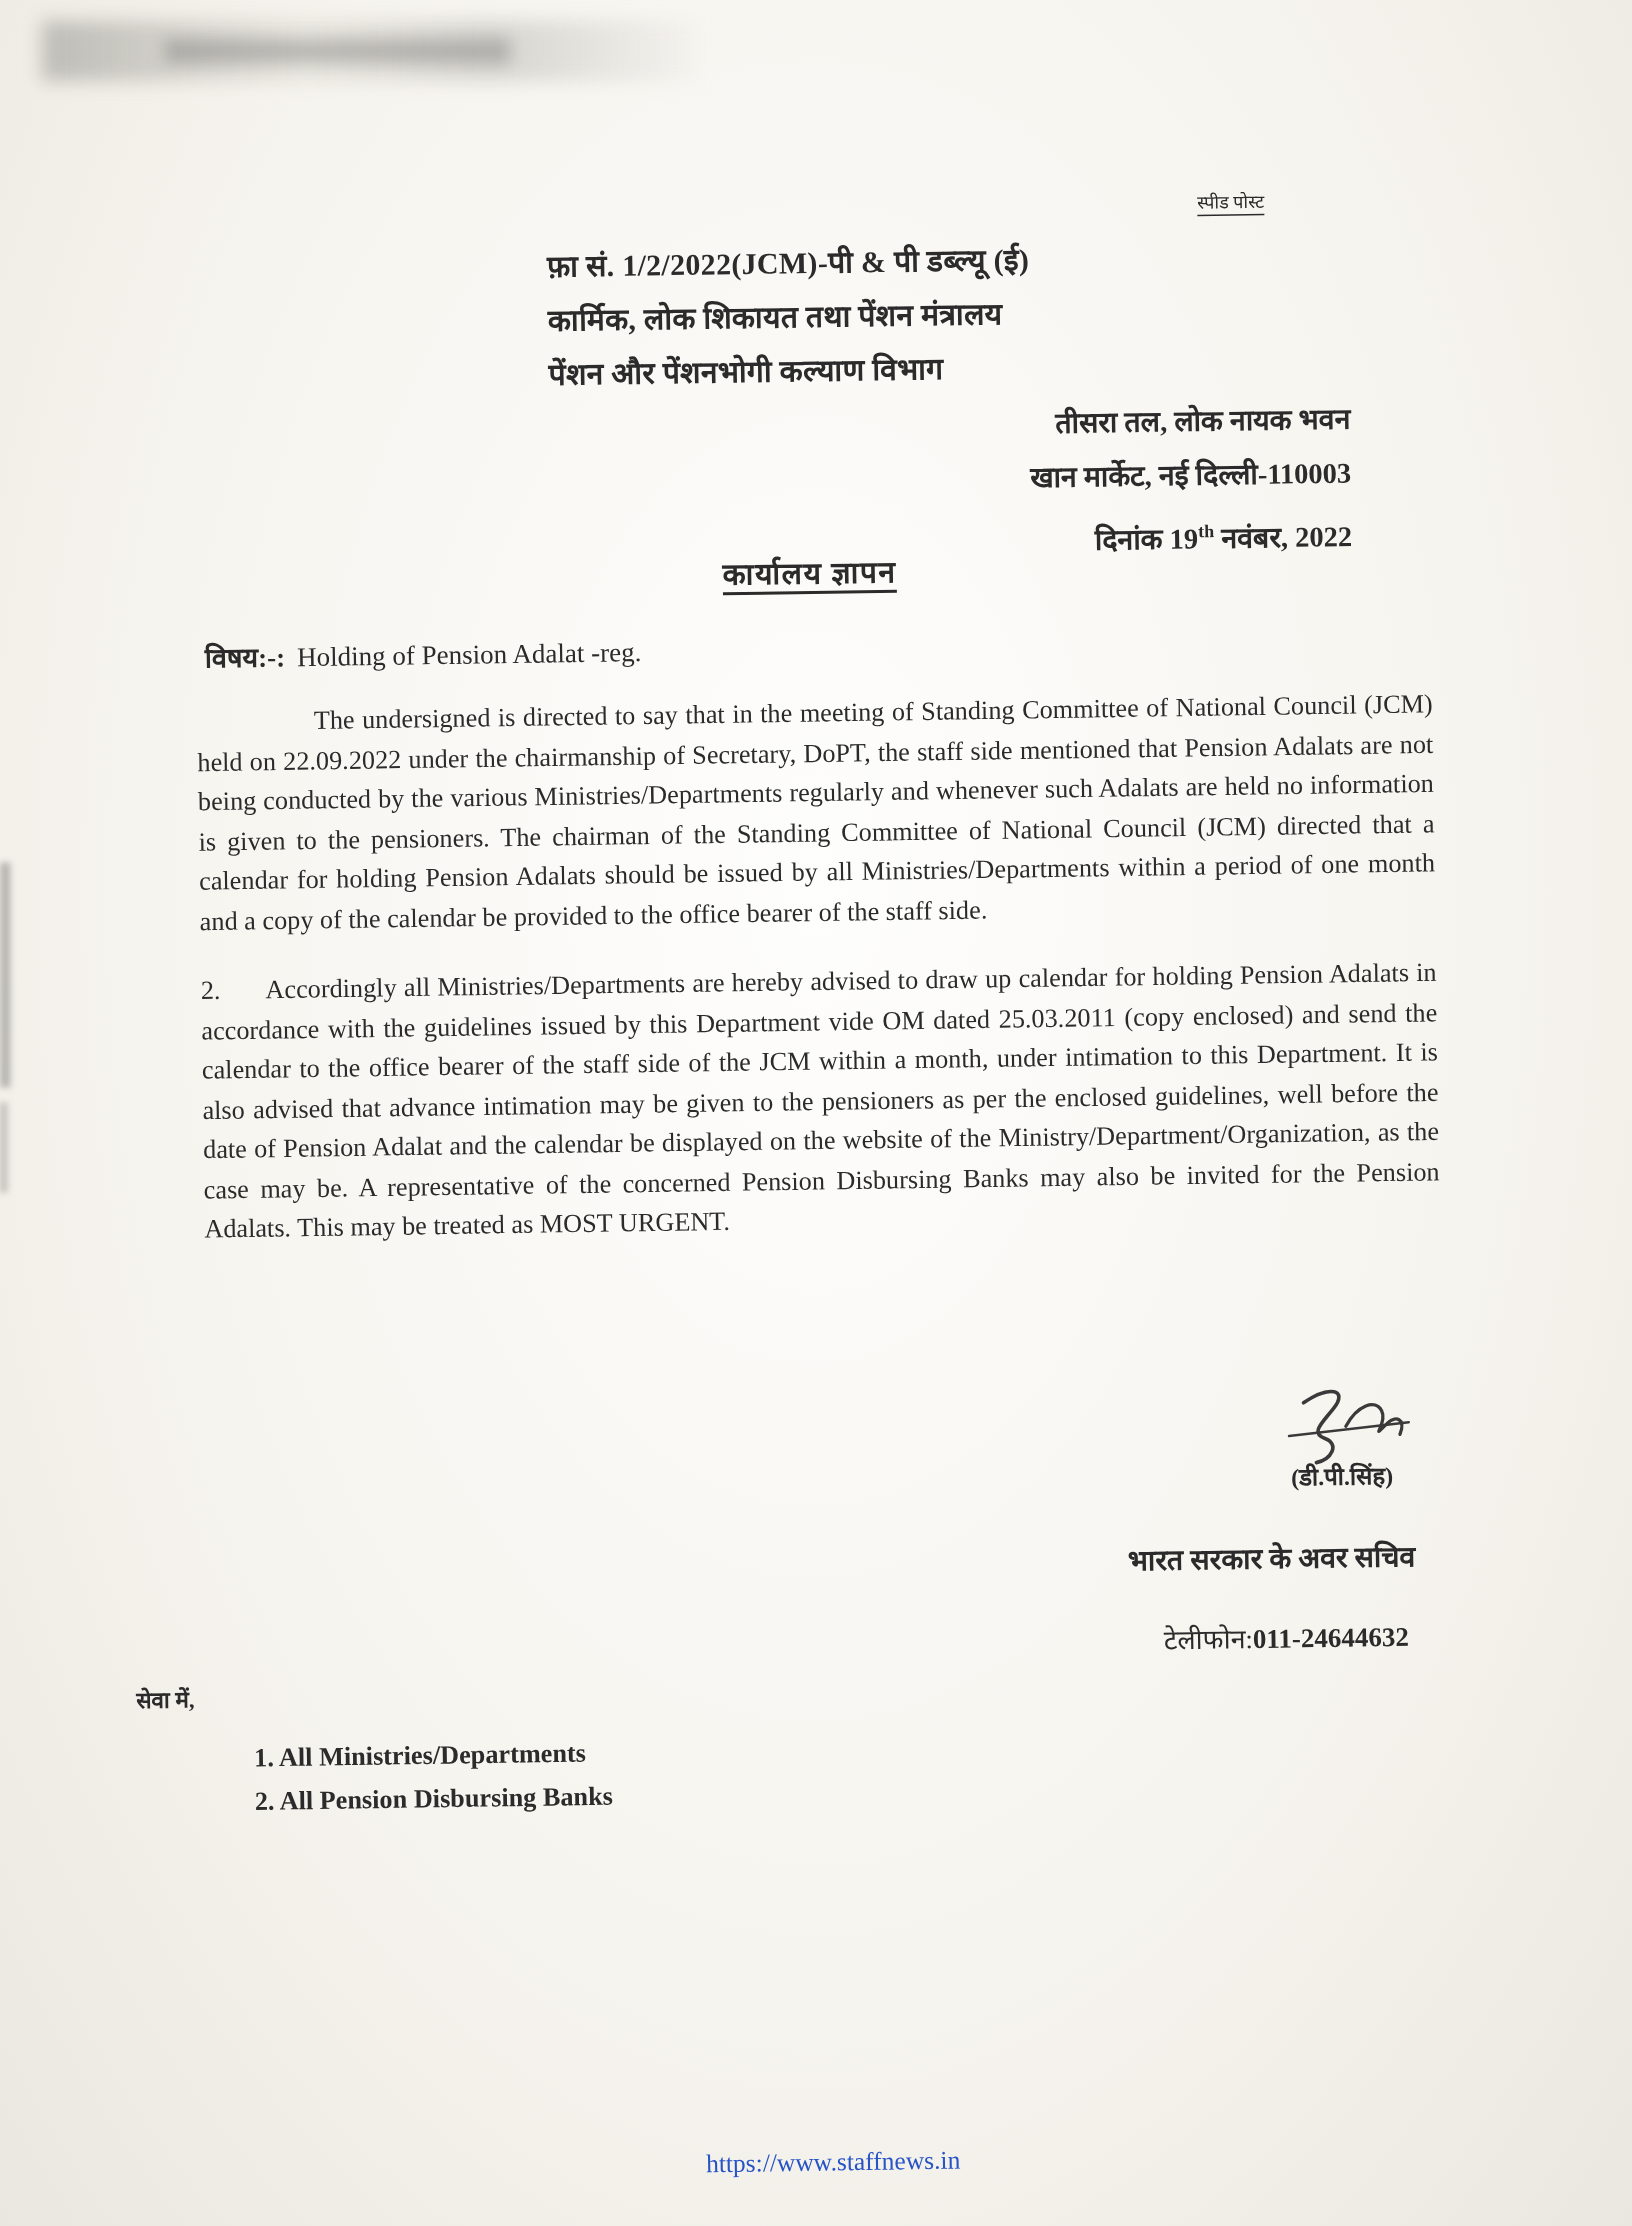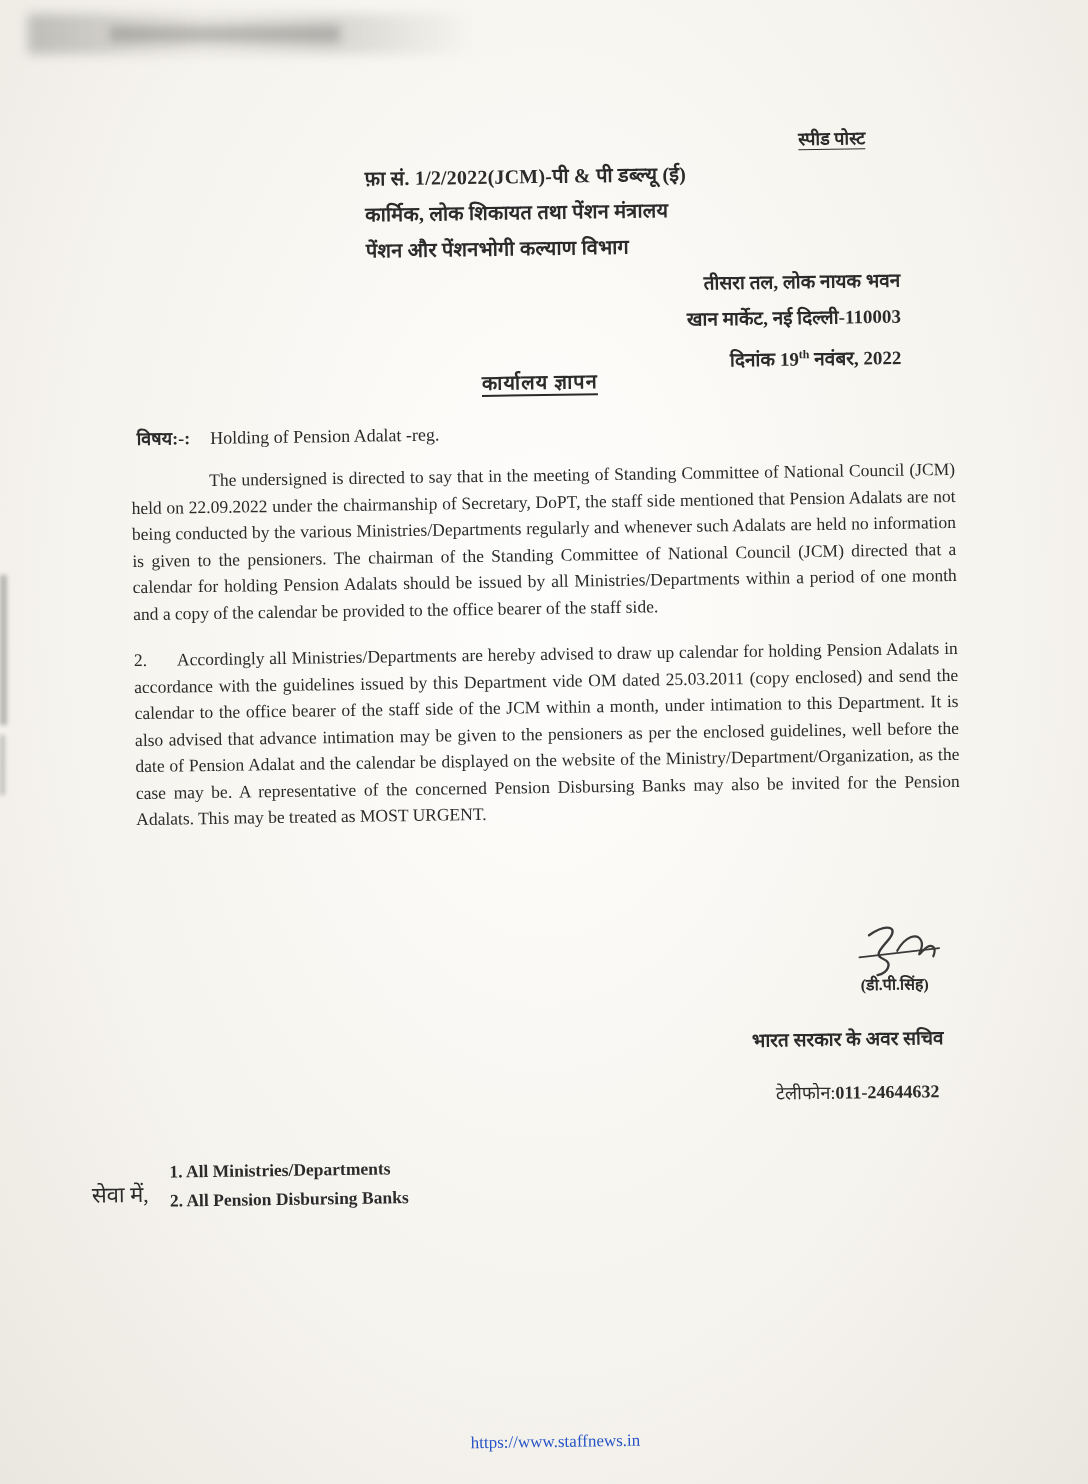--- a/index.html
+++ b/index.html
@@ -37,21 +37,21 @@
   .edge-mark-1 {
     position: absolute; left: 0; top: 575px; width: 7px; height: 150px;
     background: rgba(50,50,48,0.30); filter: blur(2px);
   }
   .edge-mark-2 {
     position: absolute; left: 0; top: 735px; width: 5px; height: 60px;
     background: rgba(50,50,48,0.25); filter: blur(2px);
   }
   .speed-post {
     position: absolute; left: 806px; top: 130px;
-    font-size: 18px; font-weight: bold;
+    font-size: 12px; font-weight: normal;
     text-decoration: underline;
     text-underline-offset: 4px;
   }
   .file-block {
     position: absolute; left: 372px; top: 158px;
     font-size: 20px; font-weight: bold; line-height: 36px;
     letter-spacing: 0.2px;
   }
   .address-block {
     position: absolute; right: 182px; top: 268px;
@@ -64,21 +64,21 @@
     text-align: center;
     font-size: 20px; font-weight: bold;
     text-decoration: underline;
     text-underline-offset: 5px;
     letter-spacing: 1px;
   }
   .subject-line {
     position: absolute; left: 140px; top: 420px;
     font-size: 18px;
   }
-  .subject-line .subject-label { font-weight: bold; margin-right: 20px; }
+  .subject-line .subject-label { font-weight: bold; margin-right: 8px; }
   .body-text {
     position: absolute; left: 134px; top: 462px; width: 824px;
     font-size: 17.5px; line-height: 26.5px;
     text-align: justify;
   }
   .body-text p { margin: 0 0 20px 0; }
   .body-text p.indent { text-indent: 78px; }
   .pnum { margin-right: 30px; }
   .sig-block {
     position: absolute; left: 820px; top: 926px;
@@ -89,22 +89,22 @@
   .sig-title {
     position: absolute; right: 150px; top: 1030px;
     font-size: 19px; font-weight: bold;
   }
   .phone-line {
     position: absolute; right: 155px; top: 1084px;
     font-size: 18px;
   }
   .phone-line .bold { font-weight: bold; }
   .salutation {
-    position: absolute; left: 84px; top: 1172px;
-    font-size: 22px; font-weight: normal;
+    position: absolute; left: 84px; top: 1116px;
+    font-size: 15px; font-weight: bold;
   }
   .recipients {
     position: absolute; left: 162px; top: 1152px;
     font-size: 17.5px; font-weight: bold; line-height: 29px;
   }
   .footer {
     position: absolute; left: 0; width: 100%; top: 1432px;
     text-align: center; font-size: 17px;
   }
   .footer .url { color: #2653c5; cursor: pointer; }

